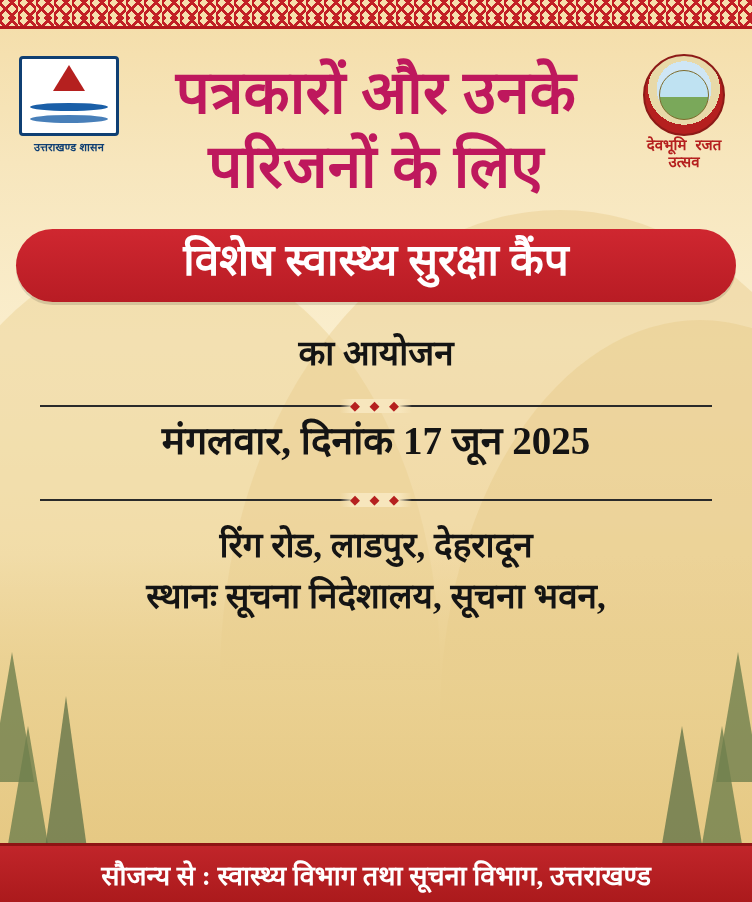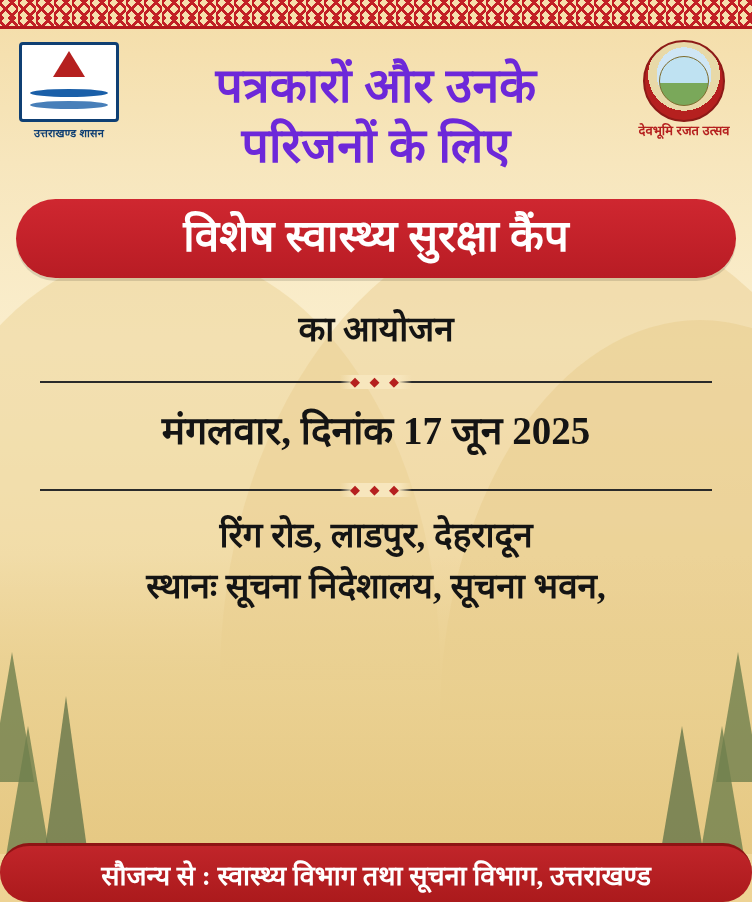--- a/index.html
+++ b/index.html
@@ -95,21 +95,21 @@
     background-image:
       repeating-linear-gradient(135deg, #c22026 0 3px, transparent 3px 9px),
       repeating-linear-gradient(45deg, #c22026 0 3px, transparent 3px 9px);
     background-size: 18px 18px, 18px 18px;
     border-bottom: 3px solid #b2191c;
   }
 
   
   .header {
     position: absolute;
-    top: 28px;
+    top: 42px;
     left: 0;
     right: 0;
     height: 120px;
     padding-left: 41px;
   }
   .logo-left {
     position: absolute;
     left: 14px;
     top: 14px;
     width: 110px;
@@ -170,53 +170,54 @@
     position: relative;
   }
   .logo-right .seal .inner {
     position: absolute;
     inset: 14px;
     border-radius: 50%;
     background: linear-gradient(180deg, #bfe2f2 0 55%, #7aa85a 55% 100%);
     border: 1px solid #7d6b2c;
   }
   .logo-right .cap {
-    font-size: 13px;
+    font-size: 15px;
     font-weight: bold;
     color: #b5201f;
     margin-top: 2px;
     line-height: 1.15;
+    font-family: Liberation Mono, monospace;
   }
 
   
   .content {
     position: absolute;
     left: 0; right: 0;
     top: 44px;
     bottom: 60px;
     text-align: center;
     color: #1d1d1d;
   }
 
   .title {
     font-family: "Liberation Serif", serif;
     font-weight: bold;
-    font-size: 48px;
+    font-size: 60px;
     line-height: 1.24;
-    color: #6d28d9;
+    color: #be185d;
     margin: 12px 130px 0 130px;
     letter-spacing: .3px;
   }
 
   .banner {
     margin: 24px 16px 0 16px;
     background: #c1222b;
     background: linear-gradient(180deg, #cf2730 0%, #b81c24 100%);
     border-radius: 46px;
-    padding: 12px 10px 14px 10px;
+    padding: 6px 10px 14px 10px;
     box-shadow: 0 3px 0 rgba(0,0,0,.12);
   }
   .banner-text {
     font-family: "Liberation Serif", serif;
     font-weight: bold;
     font-size: 44px;
     line-height: 1.2;
     color: #ffffff;
   }
 
@@ -257,21 +258,20 @@
     inset: 0;
     background: linear-gradient(90deg, rgba(247,230,189,0) 0%, #f7e6bd 18%, #f7e6bd 82%, rgba(247,230,189,0) 100%);
     z-index: -1;
   }
 
   .datetime {
     font-family: "Liberation Serif", serif;
     font-weight: bold;
     font-size: 39px;
     line-height: 1.45;
-    margin-top: 14px;
     color: #141414;
   }
   .venue {
     font-family: "Liberation Serif", serif;
     font-weight: bold;
     font-size: 35px;
     line-height: 1.45;
     margin-top: 14px;
     color: #141414;
   }
@@ -282,21 +282,20 @@
     left: 0; right: 0;
     bottom: 0;
     height: 56px;
     background: #b5201f;
     background: linear-gradient(180deg, #c1252a 0%, #ab1a1c 100%);
     color: #ffffff;
     display: flex;
     align-items: center;
     justify-content: center;
     border-top: 3px solid #8e1414;
-    border-radius: 29px;
   }
   .footer-text {
     font-family: "Liberation Serif", serif;
     font-weight: bold;
     font-size: 27px;
   }
 </style>
 </head>
 <body>
 

